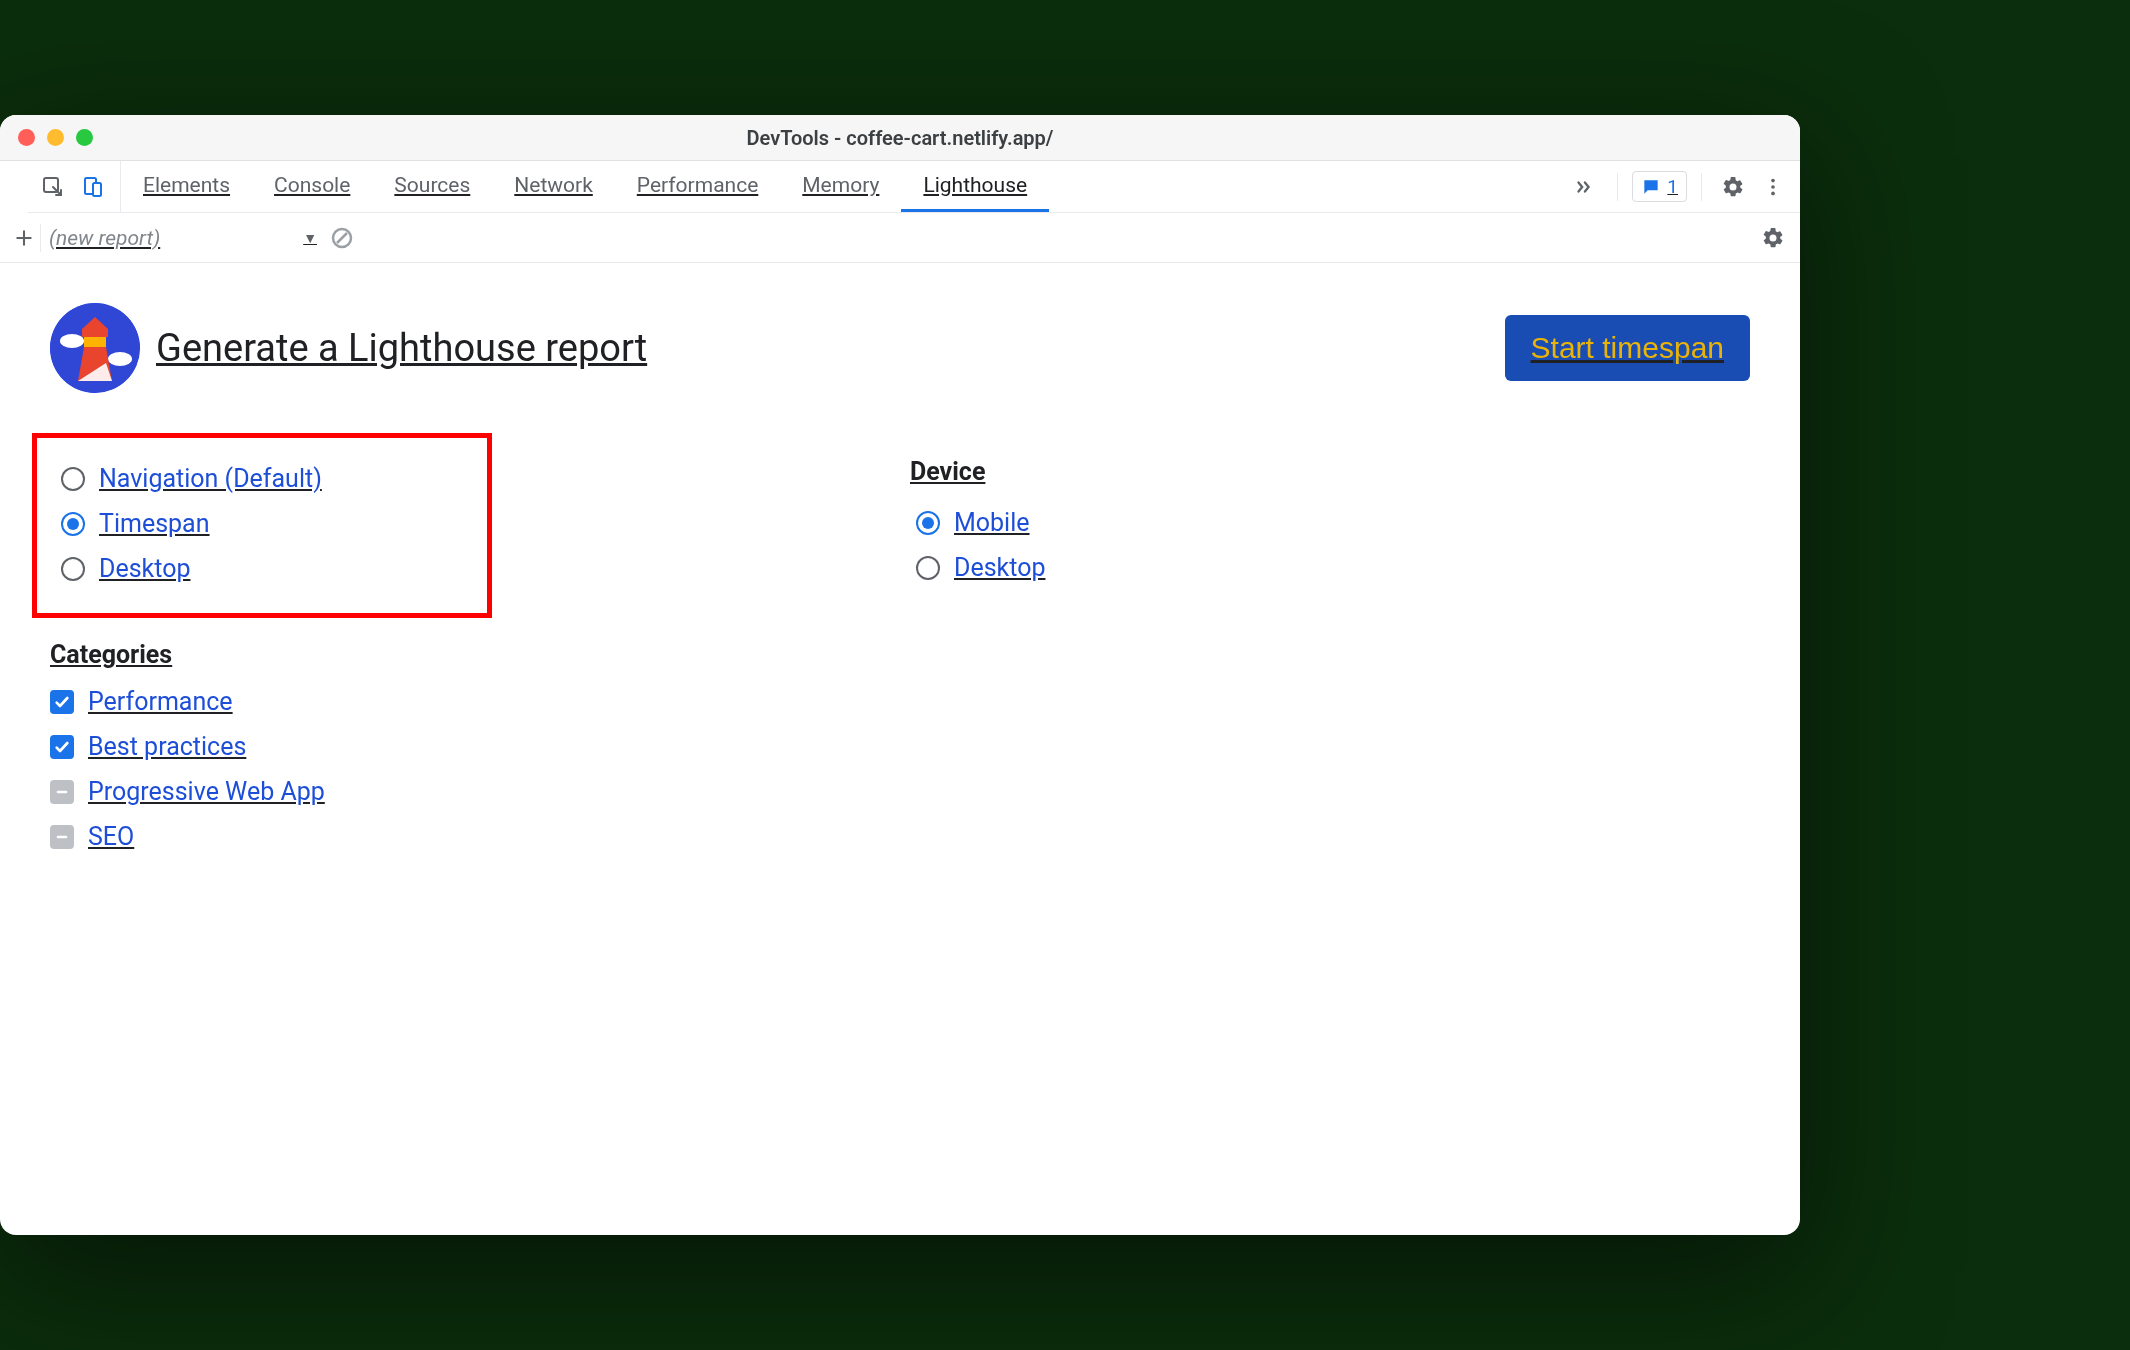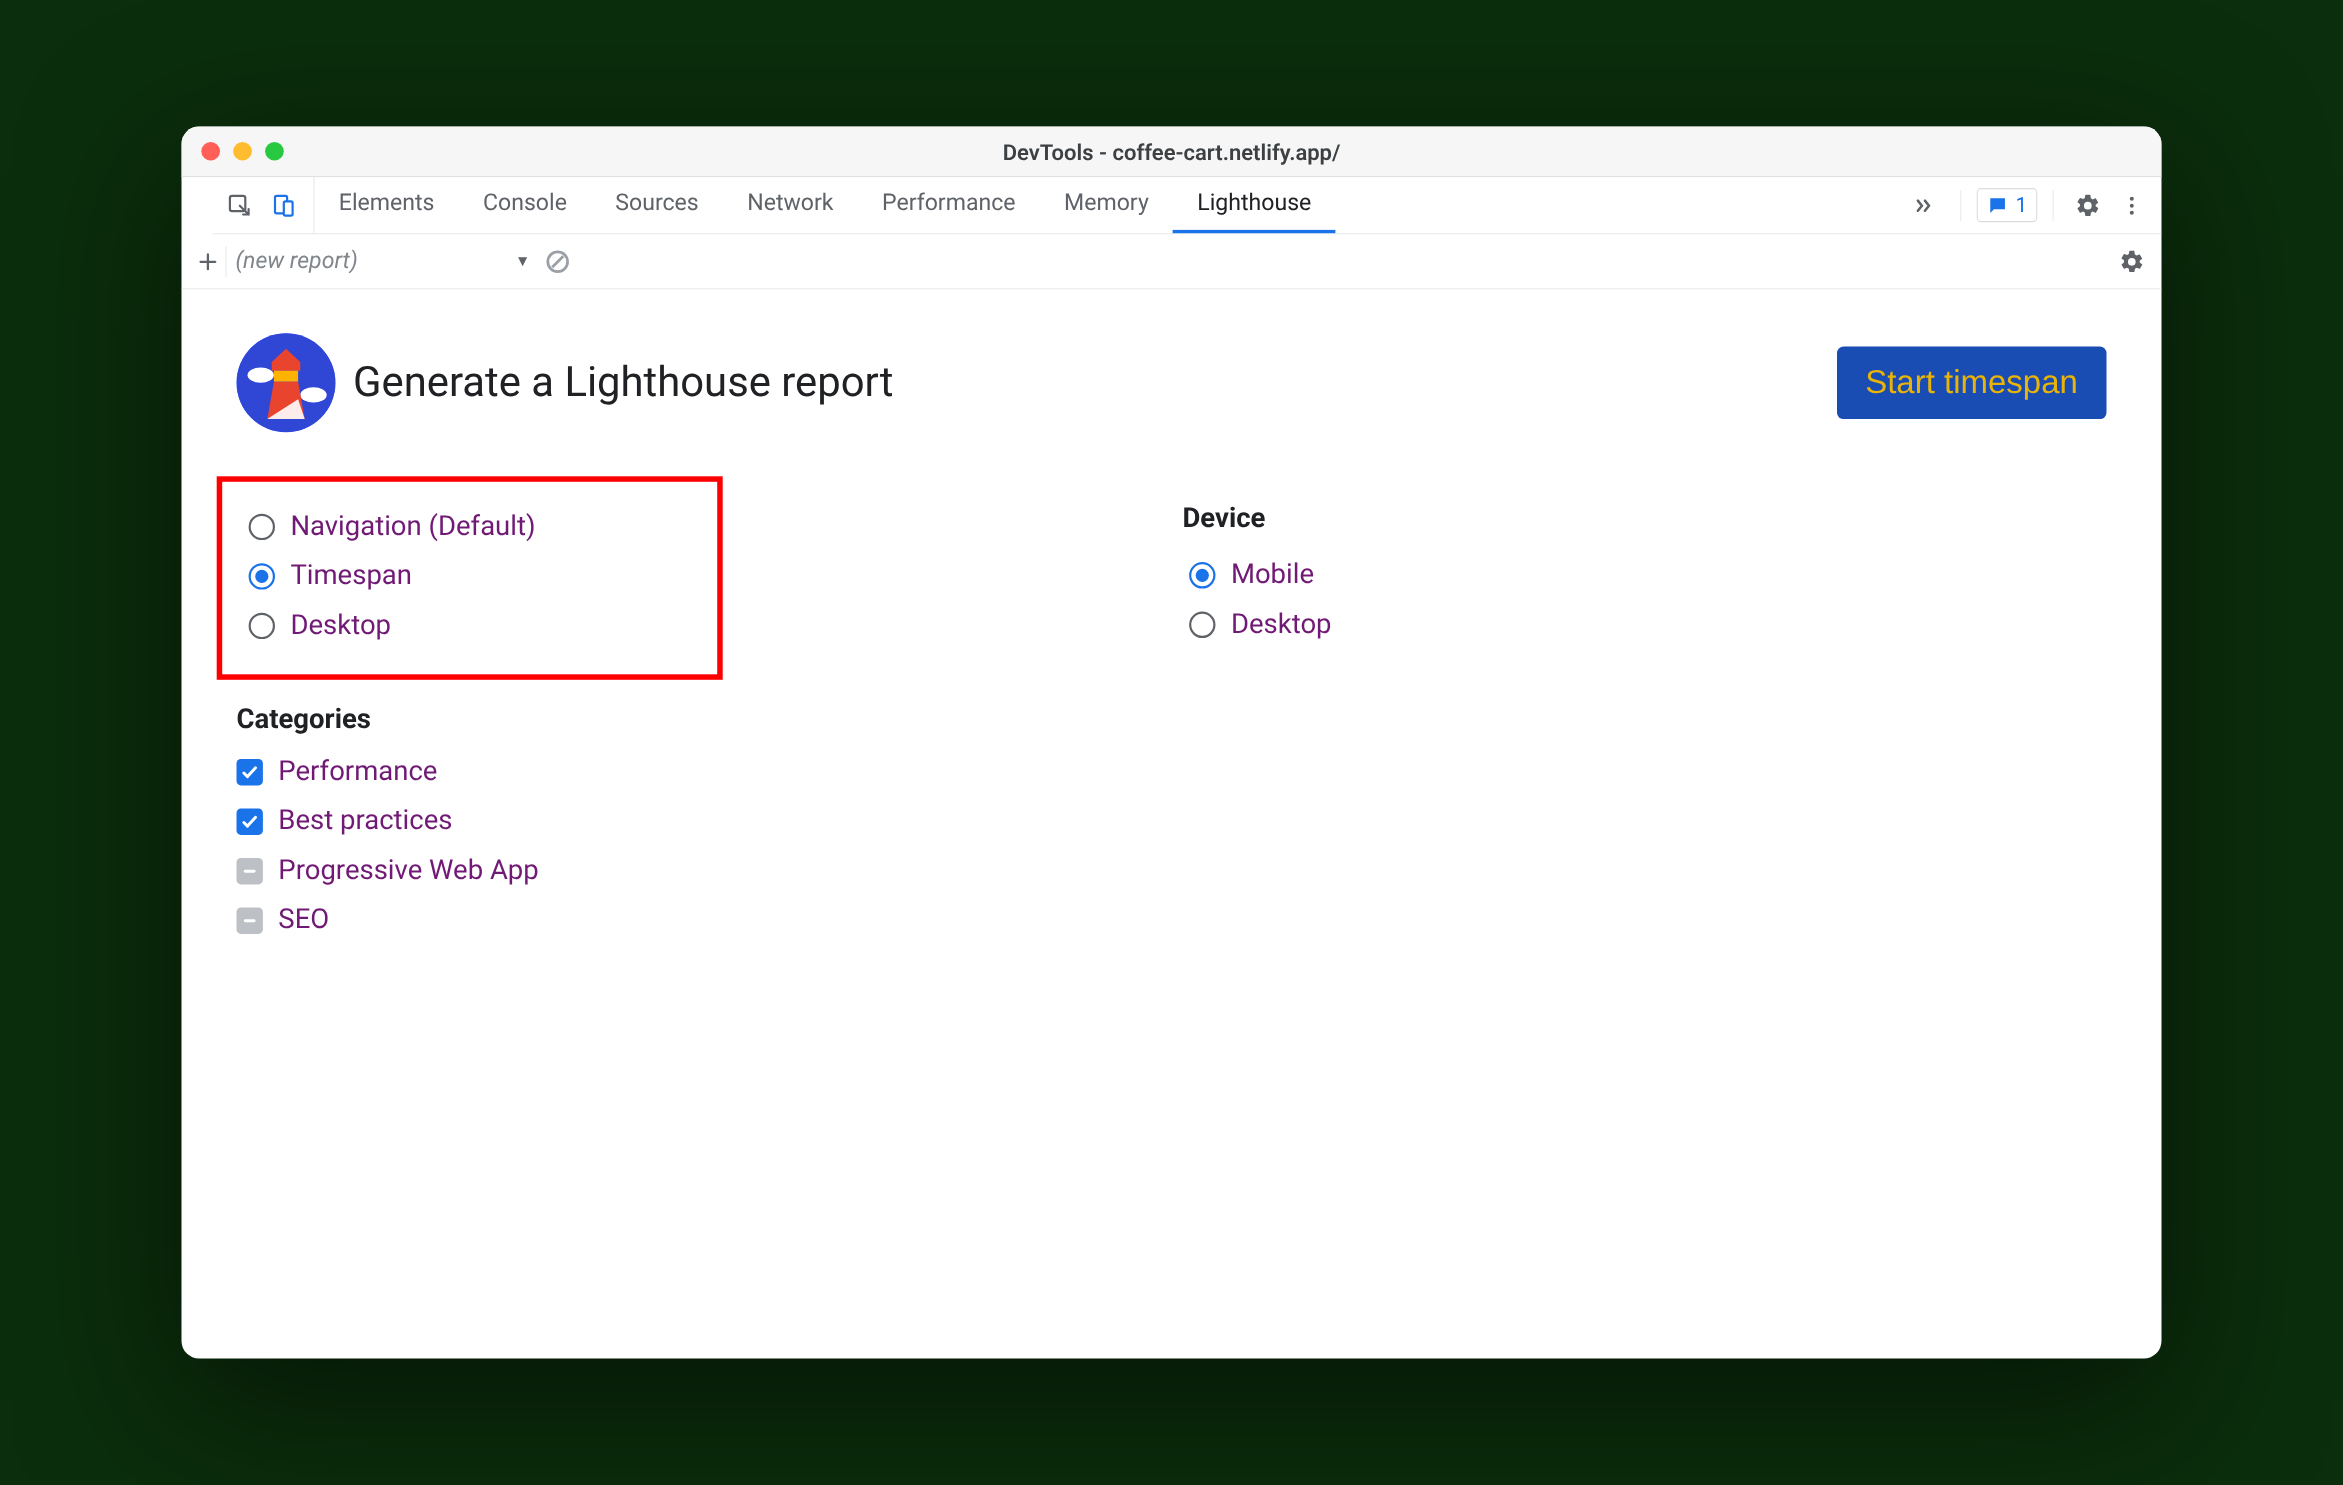--- a/index.html
+++ b/index.html
@@ -19,21 +19,21 @@
   body {
     background: var(--body-bg);
     font-family: -apple-system, BlinkMacSystemFont, "Segoe UI", Roboto, Helvetica, Arial, sans-serif;
     width: 2130px;
     height: 1350px;
     position: relative;
     color: var(--txt);
   }
   .stage {
     position:absolute; inset:0;
-    display:flex; align-items:center; justify-content:center;
+    display:flex; align-items:center; text-decoration:underline;
   }
   .wshadow {
     filter: drop-shadow(0 40px 70px rgba(0,0,0,0.55));
   }
   .window {
     width: 1800px;
     height: 1120px;
     background: #fff;
     border-radius: 16px;
     overflow: hidden;
@@ -189,21 +189,21 @@
   .section-heading .label { font-weight:700; }
   .section-heading a {
     color: var(--acc-blue);
     text-decoration: underline;
     font-weight:600;
   }
   .option {
     display:flex; align-items:center; gap:14px;
     font-size:25px;
     padding: 8px 0;
-    color: #701a75;
+    color: #1d4ed8;
   }
   .radio {
     width:24px; height:24px; border-radius:50%;
     border:2px solid #5f6368;
     display:flex; align-items:center; justify-content:center;
     flex-shrink:0;
   }
   .radio.checked { border-color: var(--acc-blue); }
   .radio.checked::after {
     content:""; width:12px; height:12px; border-radius:50%;

